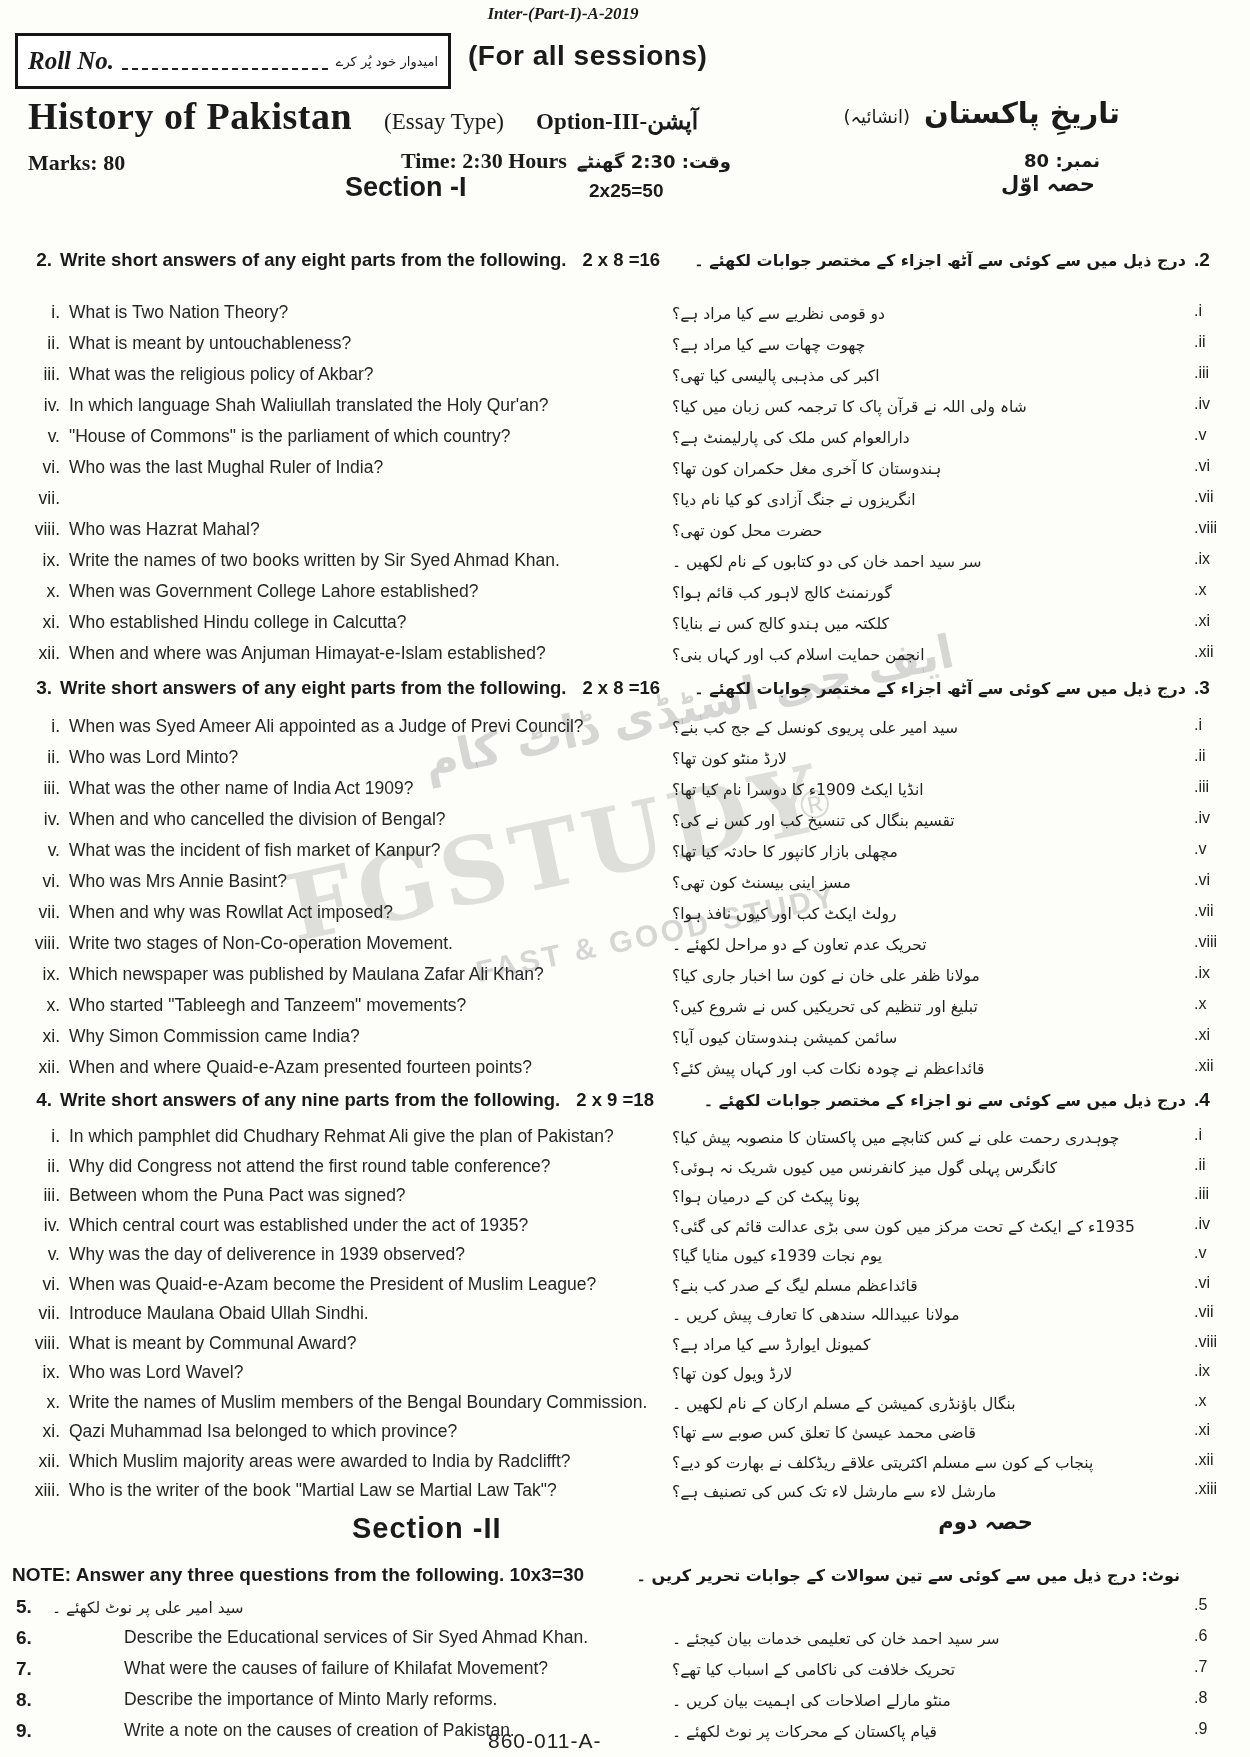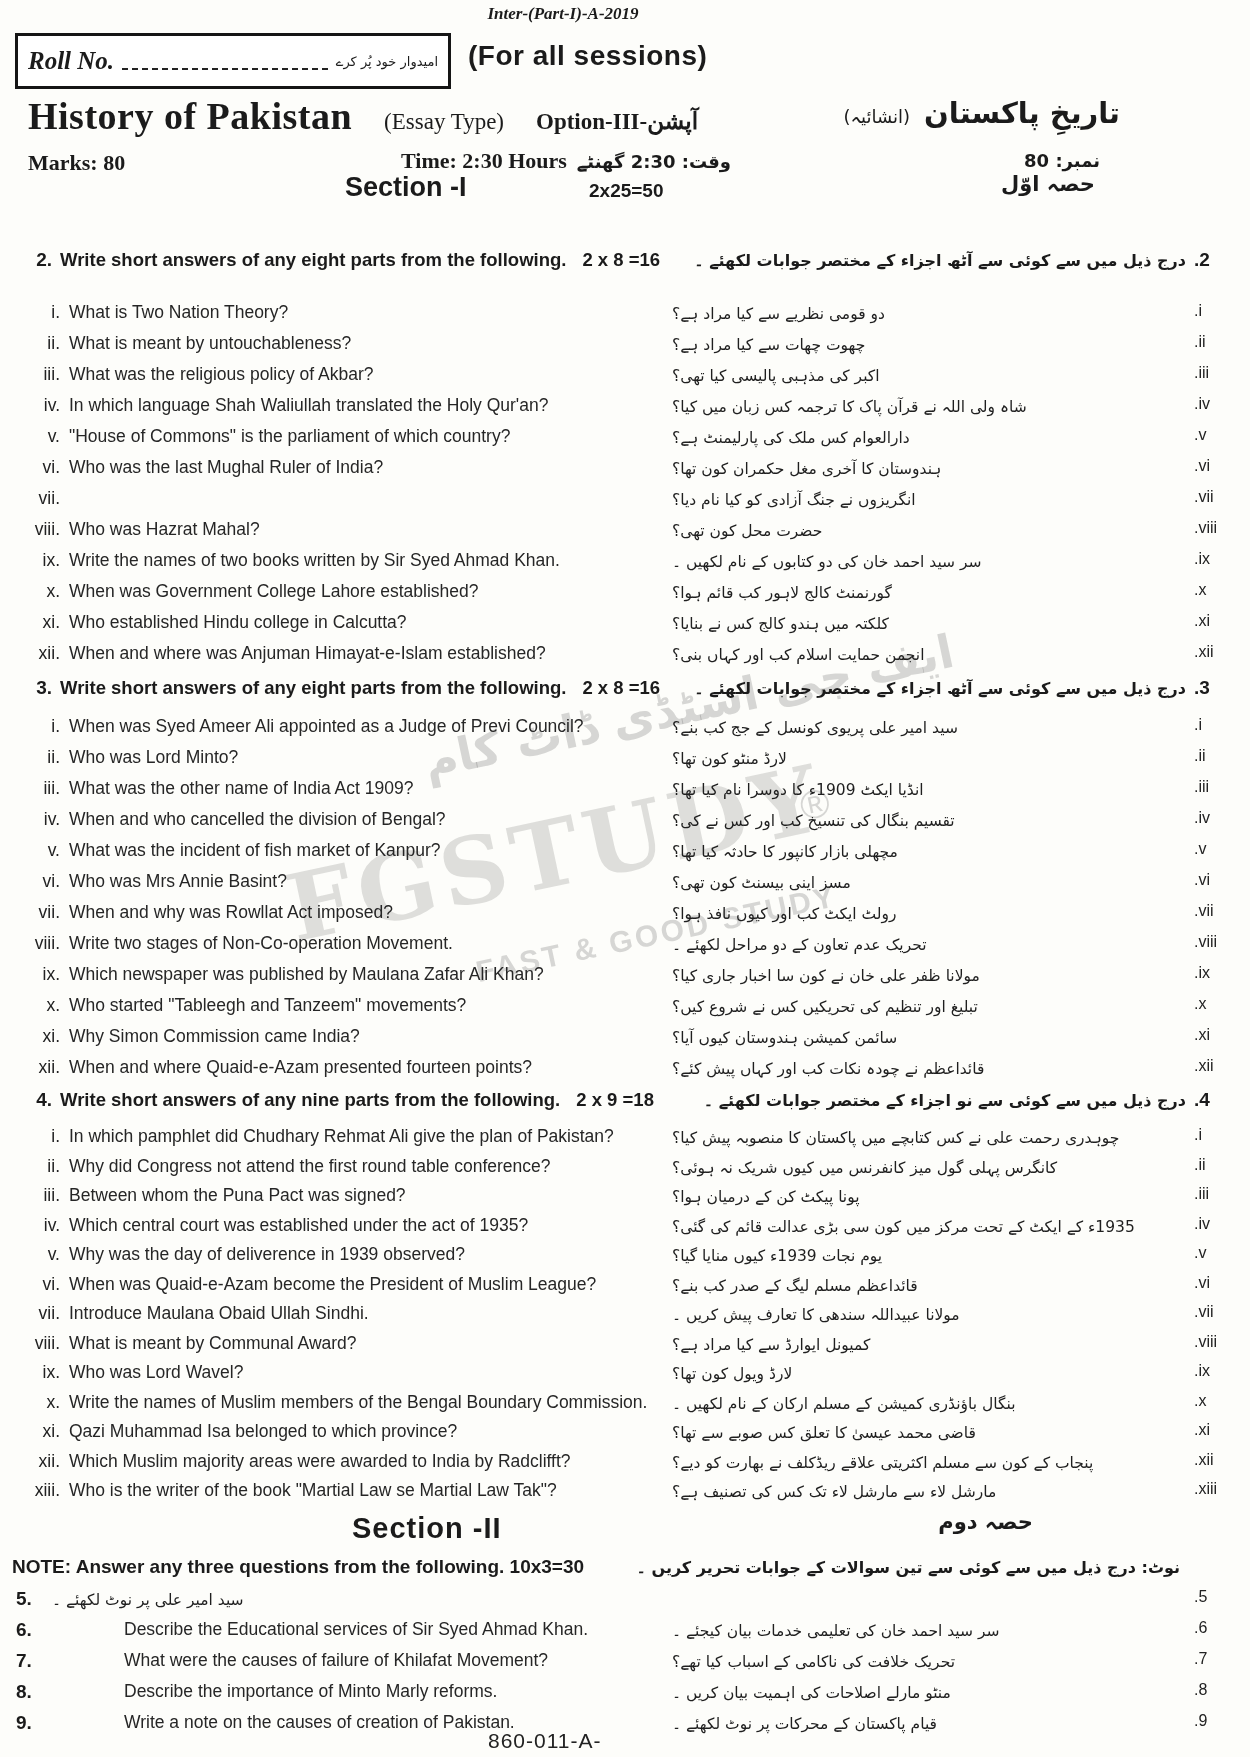--- a/index.html
+++ b/index.html
@@ -57,21 +57,21 @@
   .cell-en{flex:0 0 660px;display:flex;align-items:baseline;}
   .cell-en .rn{flex:0 0 48px;text-align:right;padding-right:9px;font-size:17.5px;color:#222;}
   .cell-en .pt{font-size:17.5px;color:#262626;}
   .cell-ur{flex:1;display:flex;justify-content:space-between;align-items:flex-start;}
   .cell-ur .pu{font-family:"DejaVu Sans",sans-serif;font-size:15.5px;direction:rtl;line-height:24px;color:#1f1f1f;}
   .cell-ur .rnu{flex:0 0 44px;text-align:left;padding-left:8px;direction:rtl;font-size:16px;color:#222;}
   
   .s2row{position:relative;height:38px;}
   .s2-title{position:absolute;left:340px;top:2px;font-size:29px;font-weight:bold;font-family:Liberation Sans, sans-serif;letter-spacing:1px;}
   .s2-ur{position:absolute;right:205px;top:0;font-family:"DejaVu Sans",sans-serif;font-size:21px;font-weight:bold;direction:rtl;}
-  .noterow{display:flex;align-items:baseline;height:32px;margin-top:8px;font-weight:bold;}
+  .noterow{display:flex;align-items:baseline;height:32px;margin-top:16px;font-weight:bold;}
   .noterow .nt{font-size:19px;}
   .noterow .nu{flex:1;text-align:right;direction:rtl;font-family:"DejaVu Sans",sans-serif;font-size:16px;padding-left:12px;margin-right:58px;}
   .erow{display:flex;align-items:flex-start;height:31px;}
   .erow .rn{flex:0 0 36px;text-align:left;padding-left:4px;font-weight:bold;font-size:19px;}
   .erow .pt{margin-left:72px;font-size:17.5px;color:#262626;flex:0 0 548px;}
   .footer{position:absolute;left:488px;top:1729px;font-size:21px;letter-spacing:1px;color:#222;z-index:1;}
 </style>
 </head>
 <body>
 

